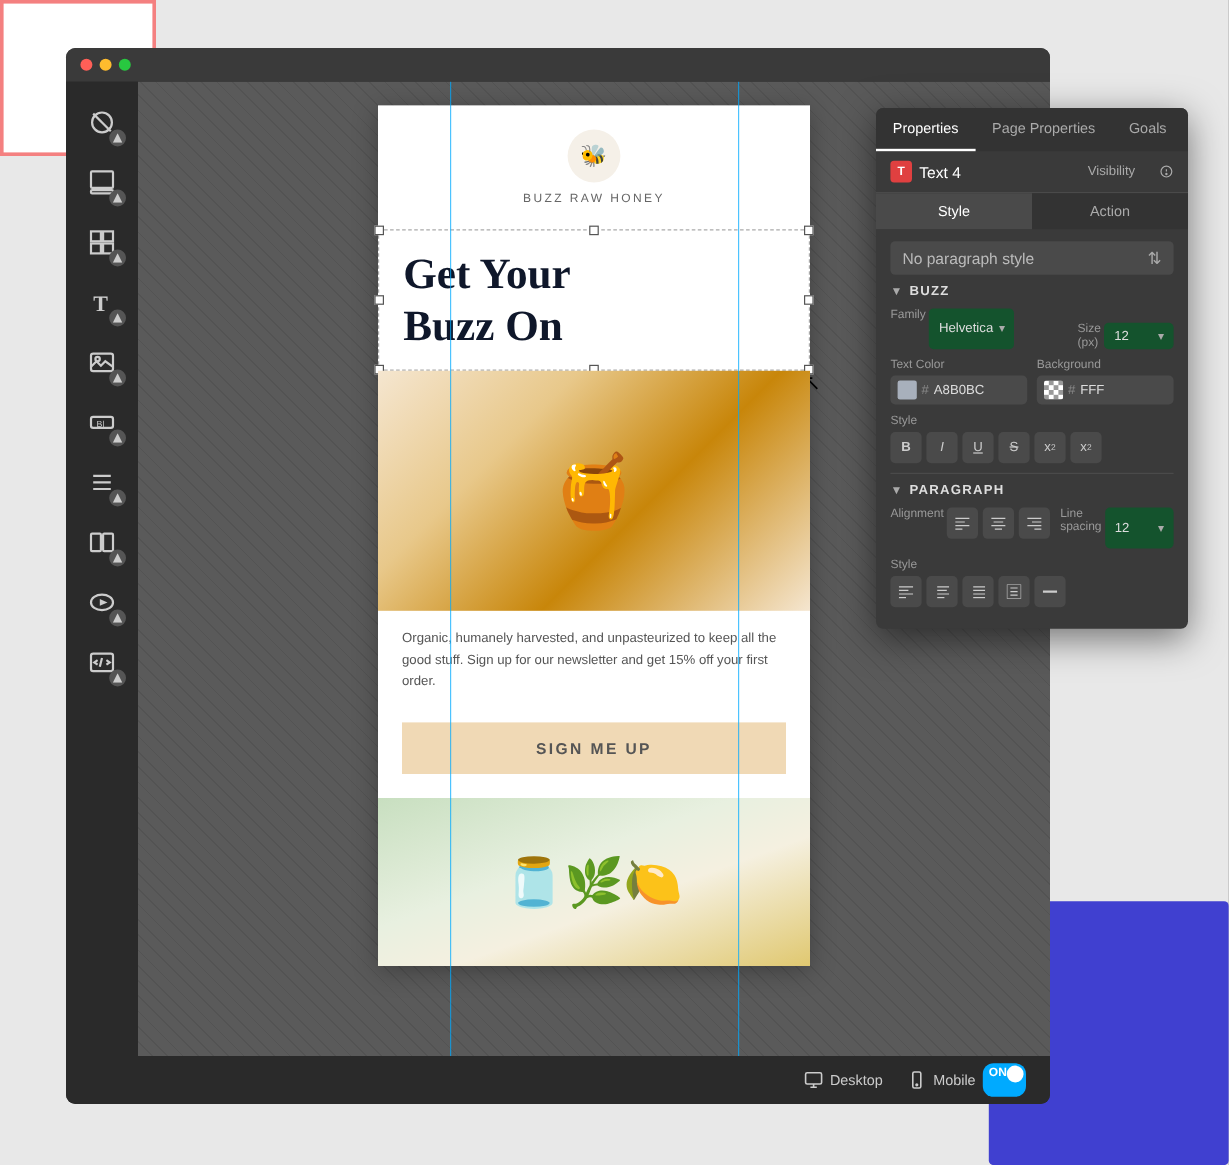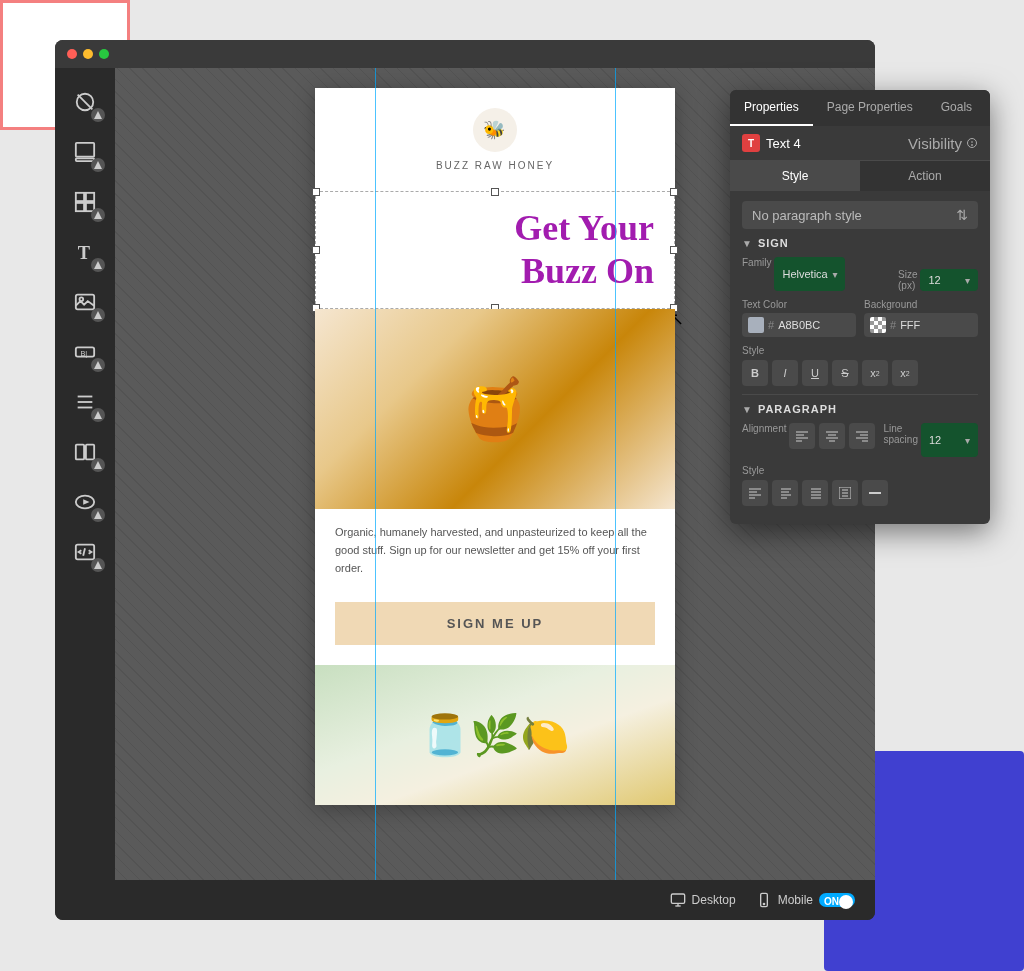--- a/index.html
+++ b/index.html
@@ -194,22 +194,22 @@
       position: absolute;
       right: -10px; bottom: -20px;
       font-size: 18px;
       color: #000;
       line-height: 1;
     }
 
     .headline-text {
       font-size: 36px;
       font-weight: 700;
-      color: #a21caf;
-      text-align: right;
+      color: #0f172a;
+      text-align: left;
       line-height: 1.2;
       font-family: Georgia, serif;
     }
 
     .honey-image {
       width: 100%;
       height: 200px;
       background: linear-gradient(135deg, #f5e6d0 0%, #e8c88a 30%, #c8860a 60%, #f5e6d0 100%);
       position: relative;
       overflow: hidden;
@@ -267,21 +267,21 @@
       flex-shrink: 0;
     }
     .bottom-bar-item {
       display: flex; align-items: center; gap: 6px;
       color: #ccc;
       font-size: 12px;
       cursor: pointer;
     }
     .bottom-bar-item svg { width: 16px; height: 16px; }
     .toggle-switch {
-      width: 36px; height: 14px;
+      width: 36px; height: 28px;
       background: #00aaff;
       border-radius: 9px;
       position: relative;
       cursor: pointer;
     }
     .toggle-switch::after {
       content: '';
       position: absolute;
       right: 2px; top: 2px;
       width: 14px; height: 14px;
@@ -337,22 +337,22 @@
       color: white; font-size: 13px; font-weight: 500;
     }
     .text-icon-badge {
       width: 18px; height: 18px;
       background: #e04040;
       border-radius: 3px;
       display: flex; align-items: center; justify-content: center;
       font-size: 10px; font-weight: 700; color: white;
     }
     .visibility-label {
-      font-size: 15px; color: #aaa;
-      display: flex; align-items: center; gap: 4px; justify-content: center;
+      font-size: 11px; color: #aaa;
+      display: flex; align-items: center; gap: 20px; justify-content: center;
     }
 
     .style-action-tabs {
       display: flex;
       background: #333;
       margin: 0;
     }
     .sa-tab {
       flex: 1; text-align: center;
       padding: 8px;
@@ -720,21 +720,21 @@
 
   <div class="panel-content">
 
     <div class="paragraph-style-row">
       <span class="paragraph-style-text">No paragraph style</span>
       <span style="color:#aaa;font-size:14px;">⇅</span>
     </div>
 
     <div class="section-header">
       <span class="chevron">▼</span>
-      <span class="section-title">SIGN</span>
+      <span class="section-title">BUZZ</span>
     </div>
 
     <div class="form-row">
       <div class="form-group">
         <span class="form-label">Family</span>
         <div class="form-input-wrap">
           <select>
             <option>Helvetica</option>
           </select>
           <span class="arrow">▾</span>

